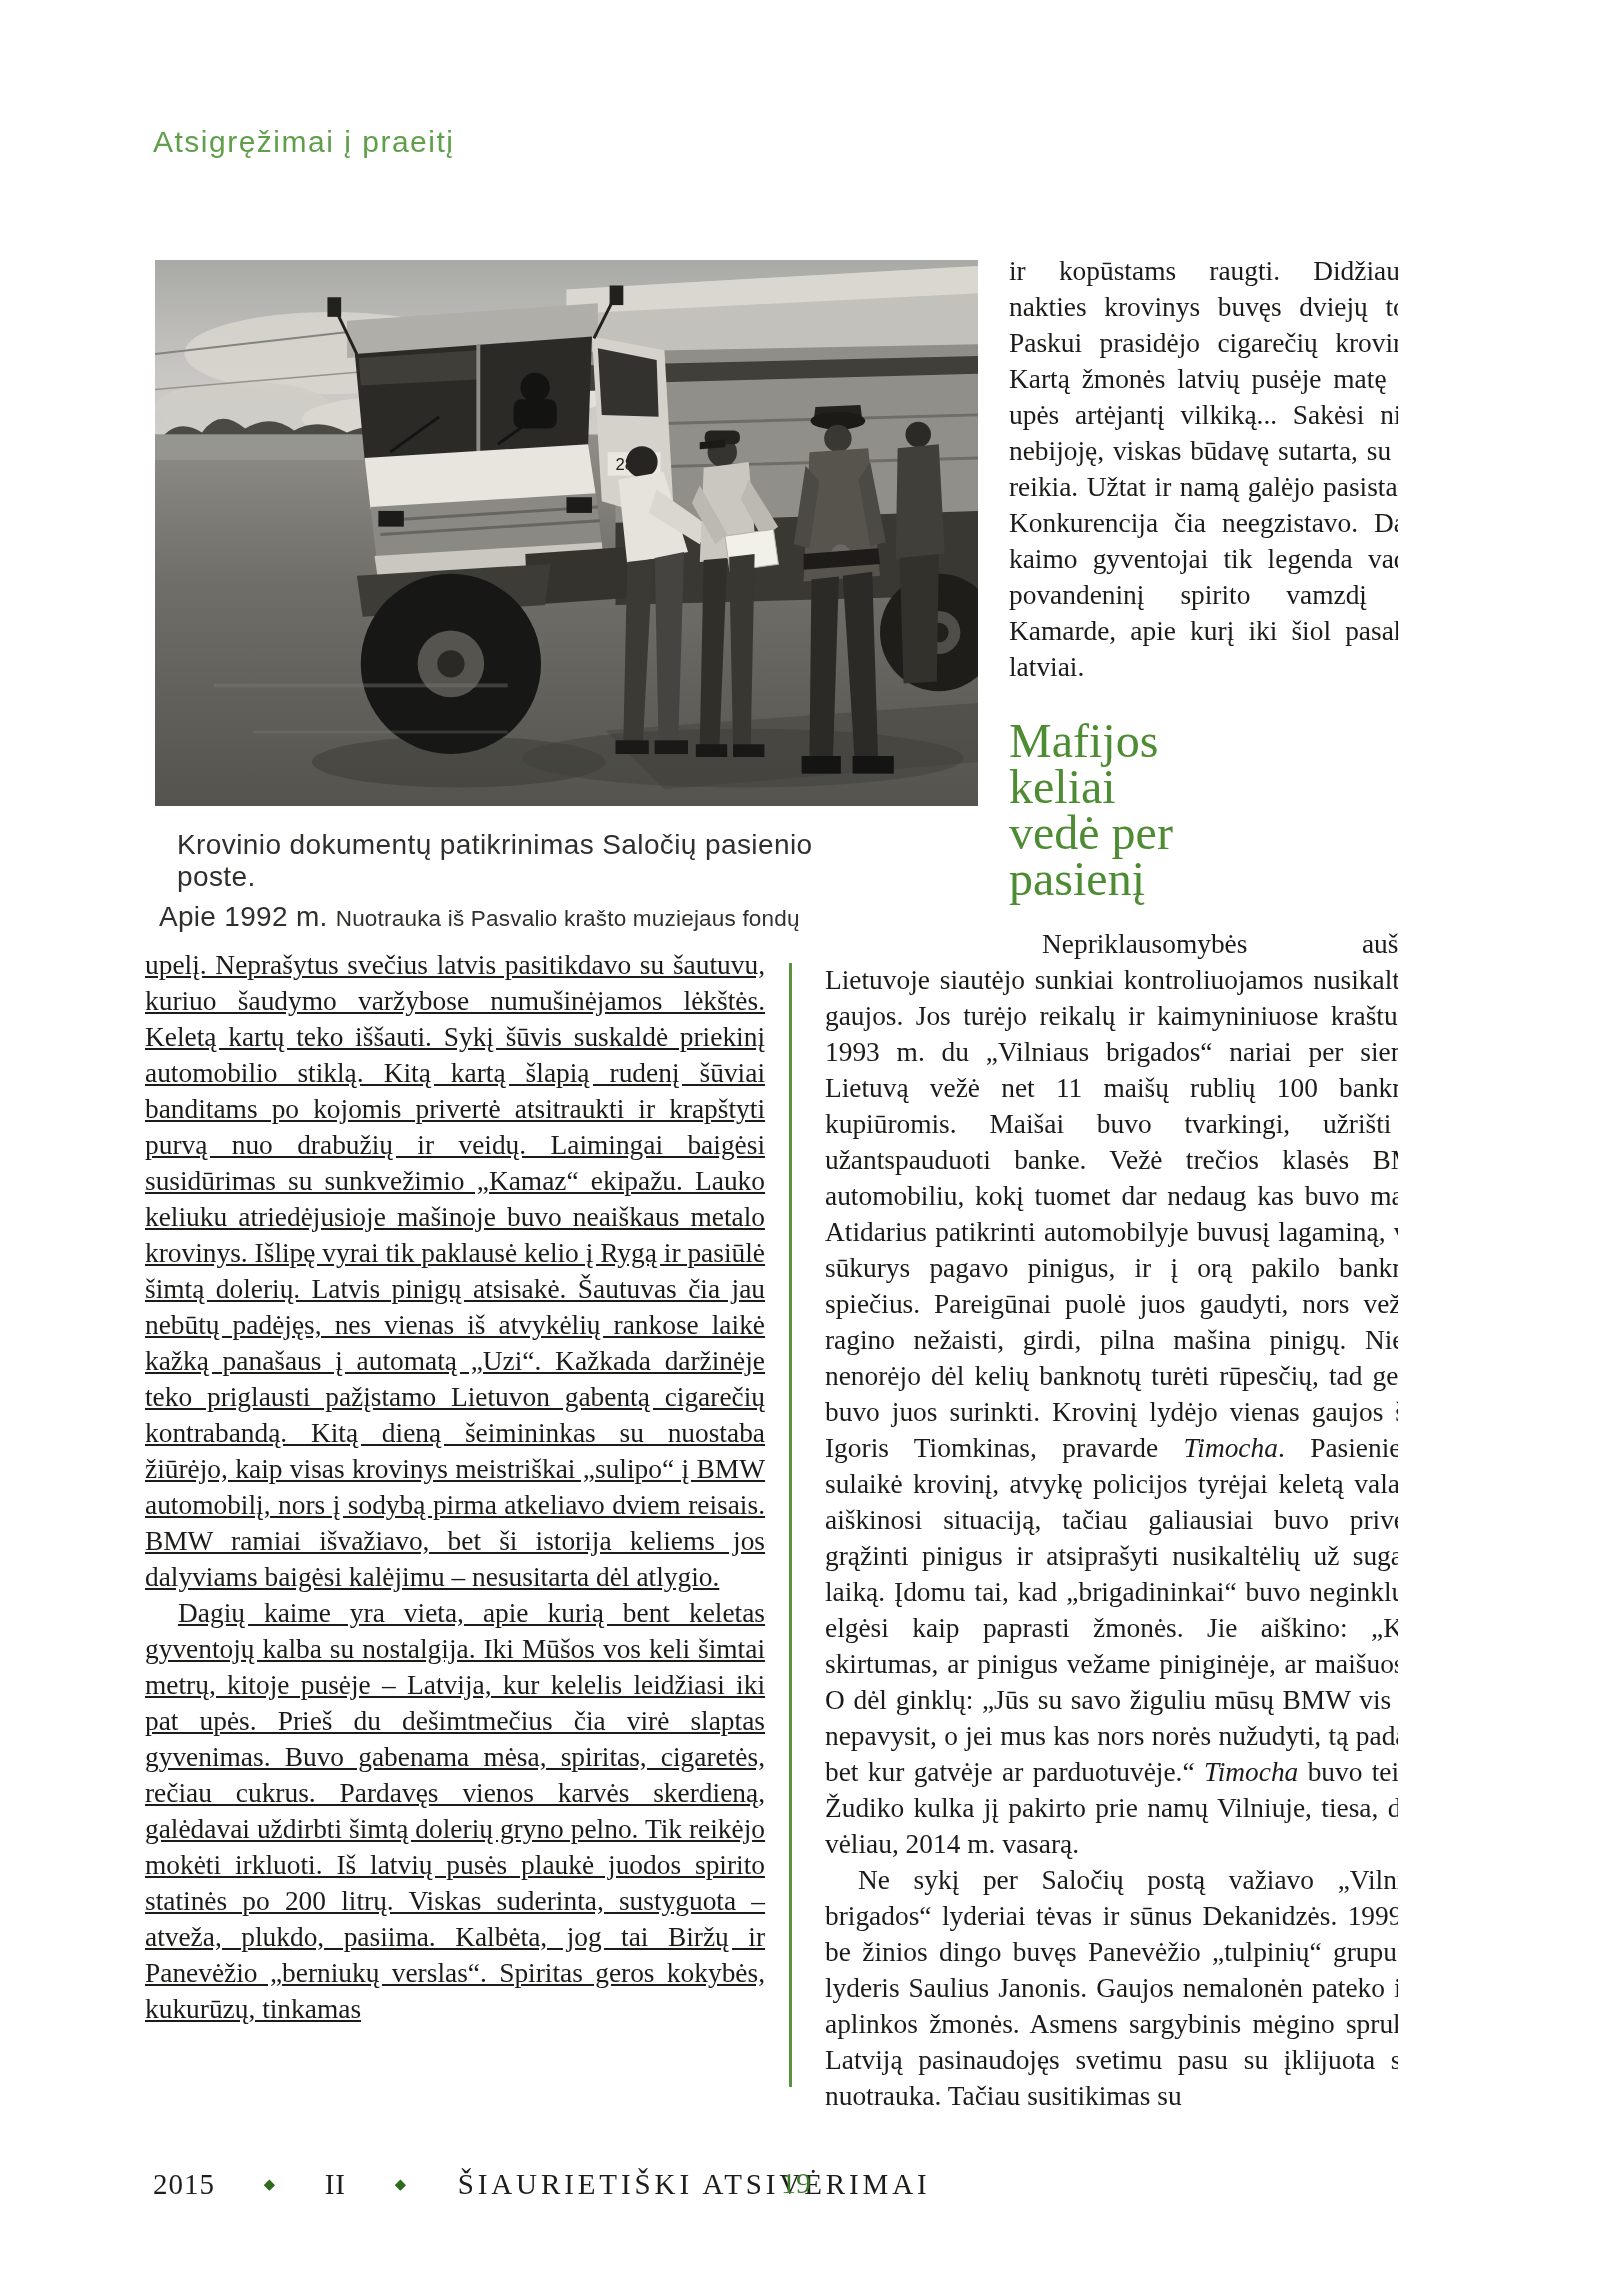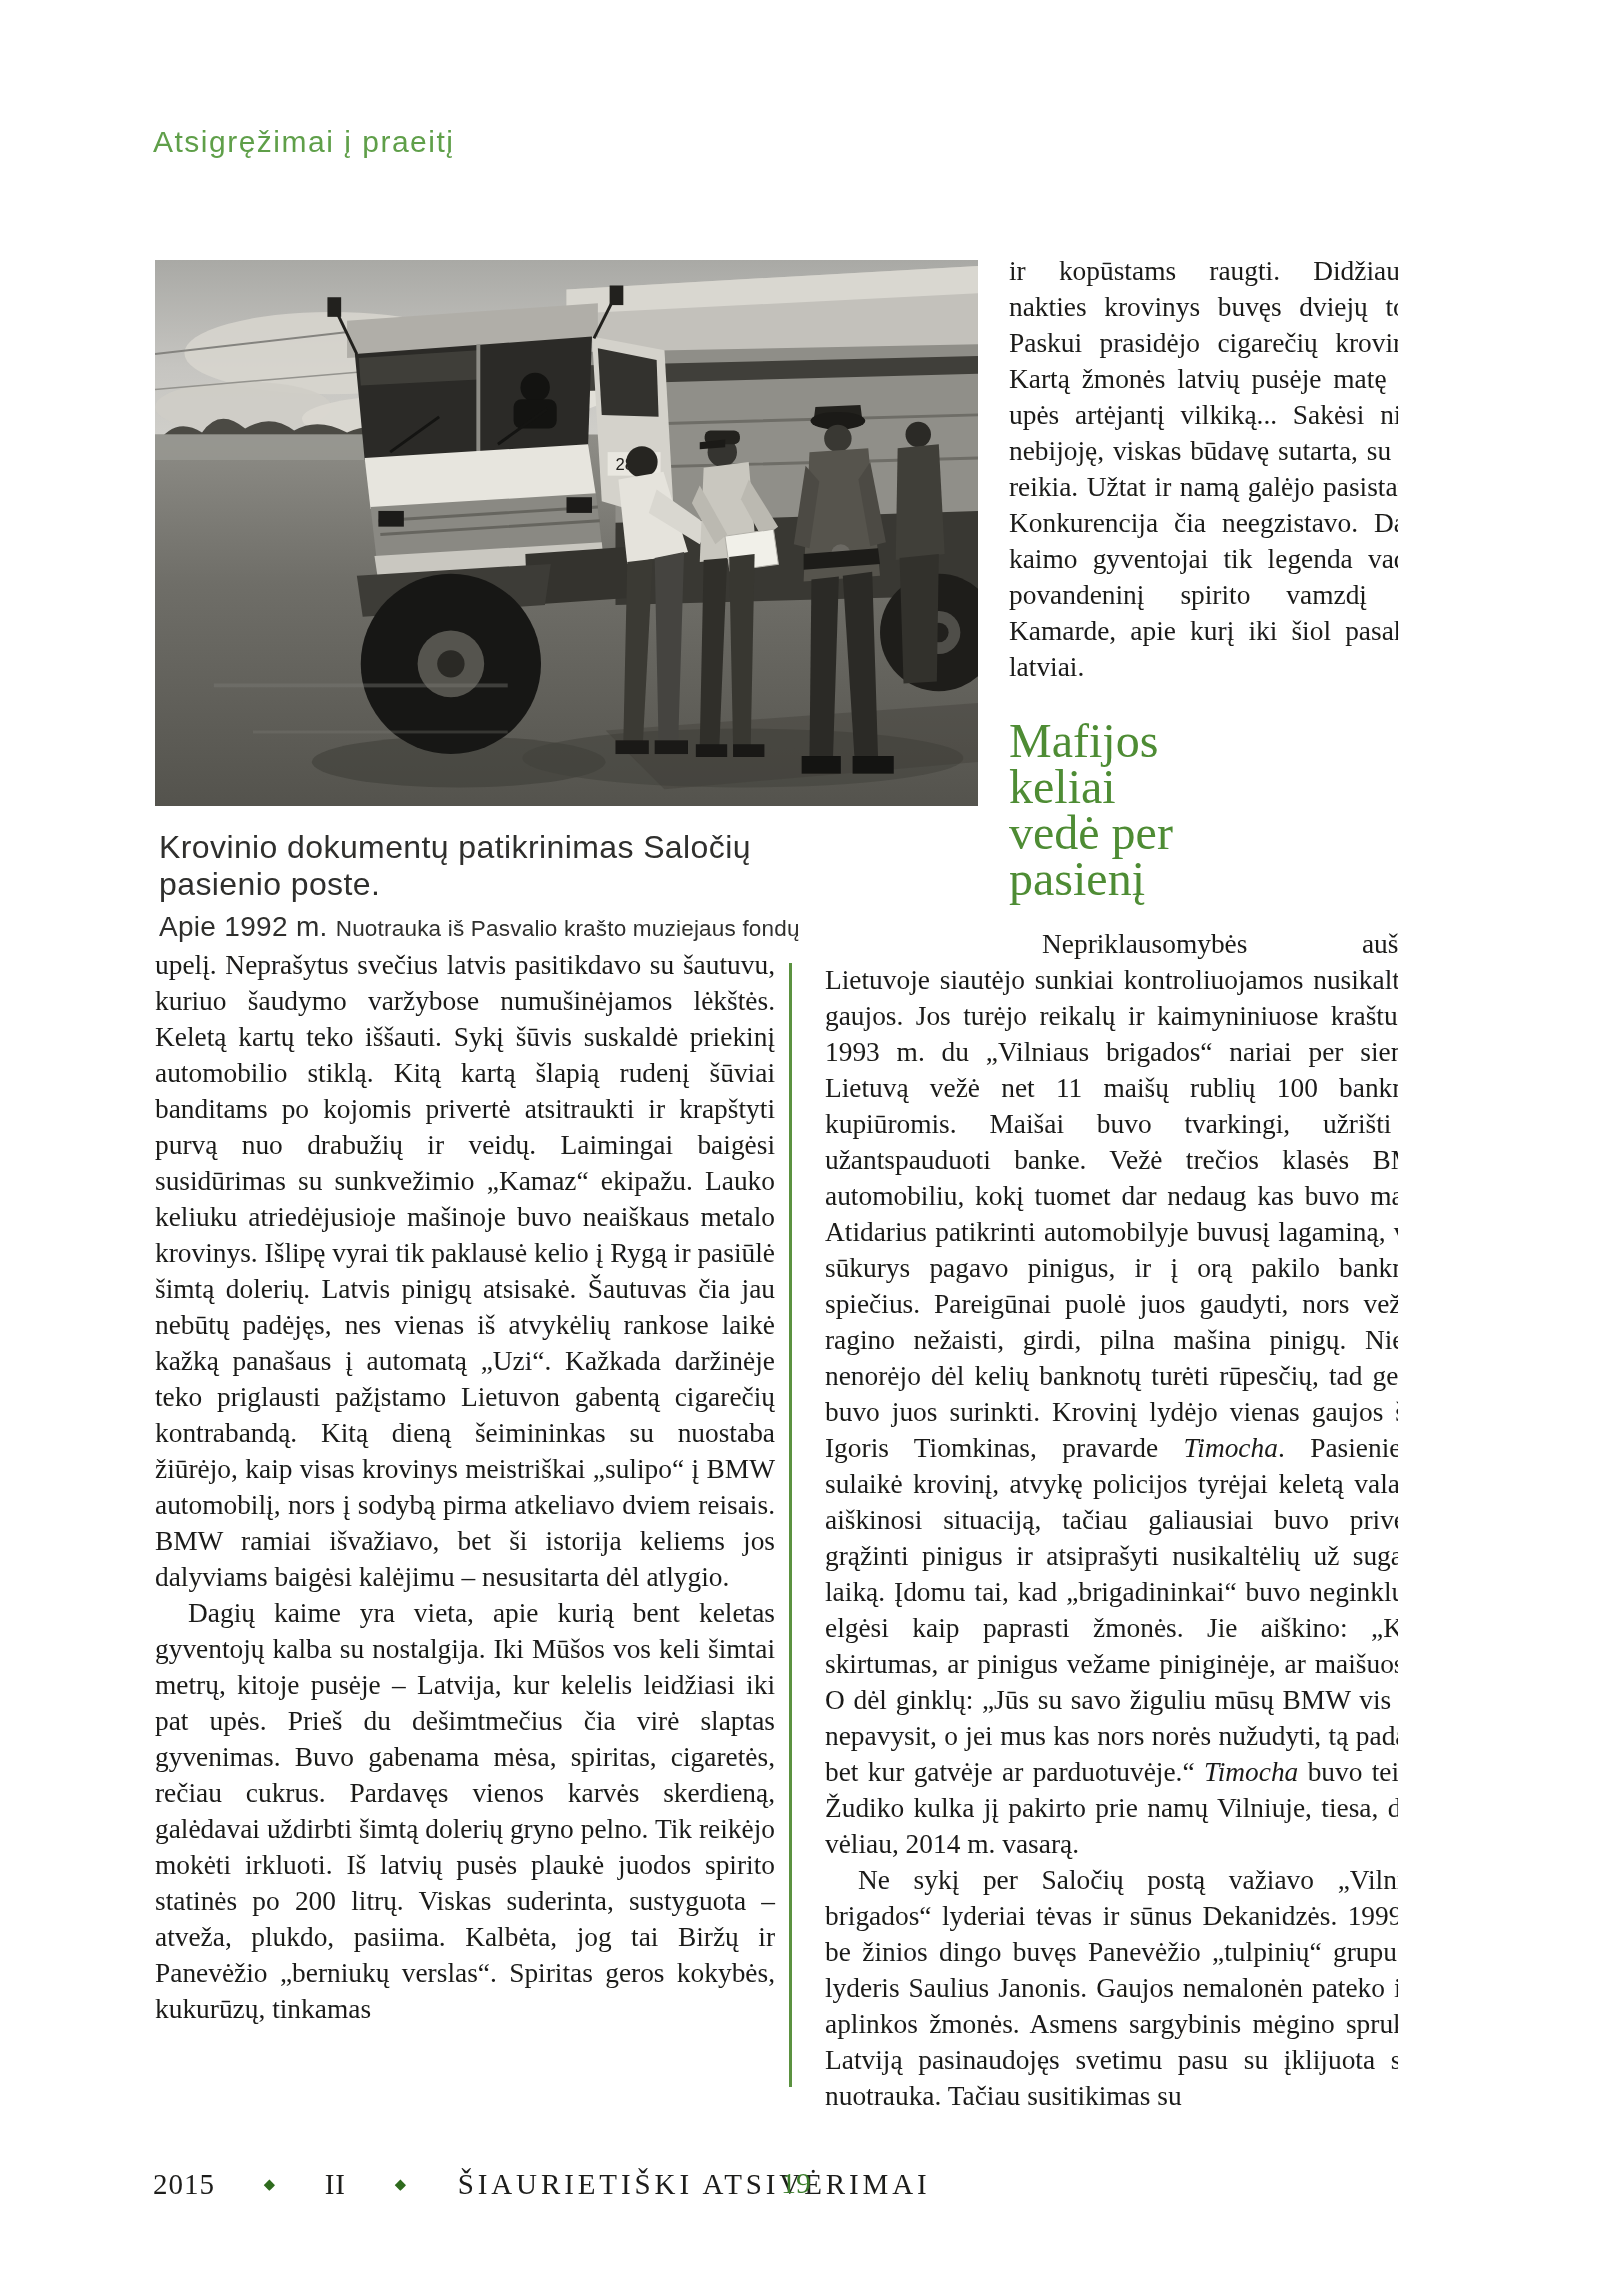--- a/index.html
+++ b/index.html
@@ -8,26 +8,26 @@
 
   .header-title{position:absolute;left:153px;top:125px;
         font-family:"Liberation Sans",sans-serif;font-size:30px;letter-spacing:1.5px;
         color:#5f9f49;}
 
   .photo{position:absolute;left:155px;top:260px;width:823px;height:546px;background:#b9b8b4;overflow:hidden;}
   .photo svg{display:block;width:100%;height:100%;}
 
   .caption{position:absolute;left:159px;top:829px;width:686px;
         font-family:"Liberation Sans",sans-serif;color:#2f2f2d;}
-  .caption-line1{font-size:32px;letter-spacing:0.4px;}
+  .caption-line1{font-size:28px;letter-spacing:0.4px;margin-left:18px;}
   .caption-line2{margin-top:7.8px;font-size:28px;letter-spacing:0.3px;}
   .caption-credit{font-size:22.5px;letter-spacing:0.2px;}
 
   .col{position:absolute;text-align:justify;font-size:27.4px;line-height:36px;}
-  .col-left{left:155px;top:947px;width:620px;}
+  .col-left{left:145px;top:947px;width:620px;text-decoration:underline;}
   .col-right{left:825px;top:253px;width:616px;}
   .photo-spacer{float:left;width:184px;height:696px;}
 
   .body-p{margin:0;}
   .body-p.indent{text-indent:33px;}
   .body-p em{font-style:italic;}
 
   .sub-heading{font-weight:400;color:#4e8c34;font-size:48px;line-height:46px;
         margin:33px 0 23.5px 29px;max-width:328px;text-align:left;}
 

